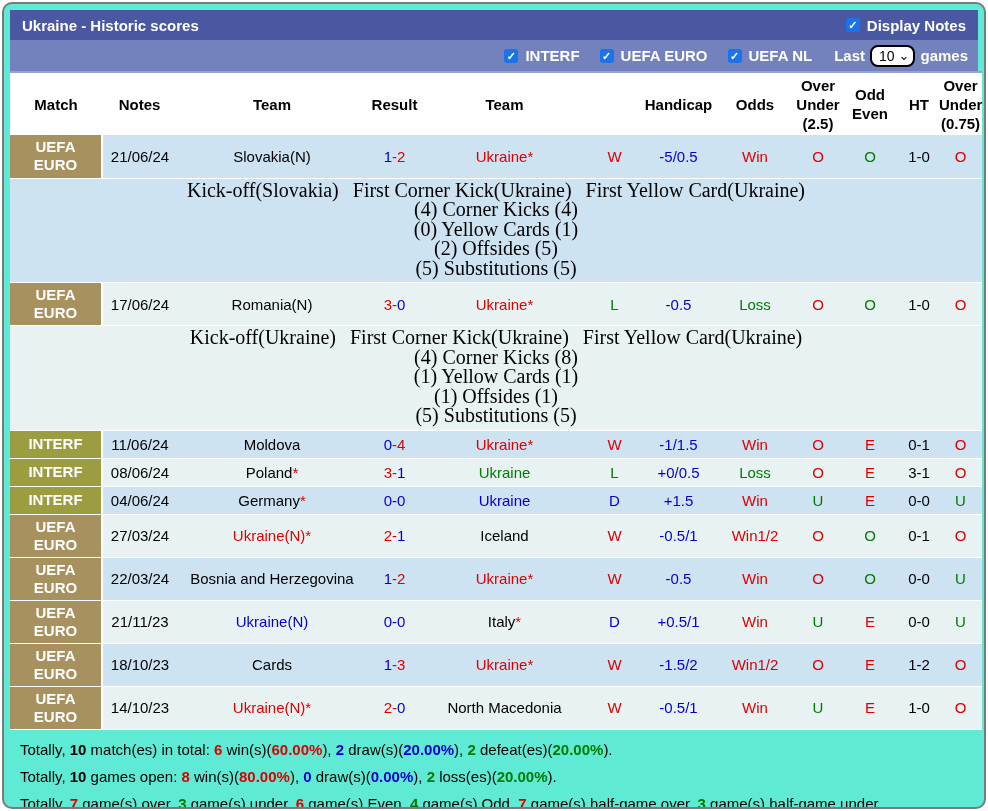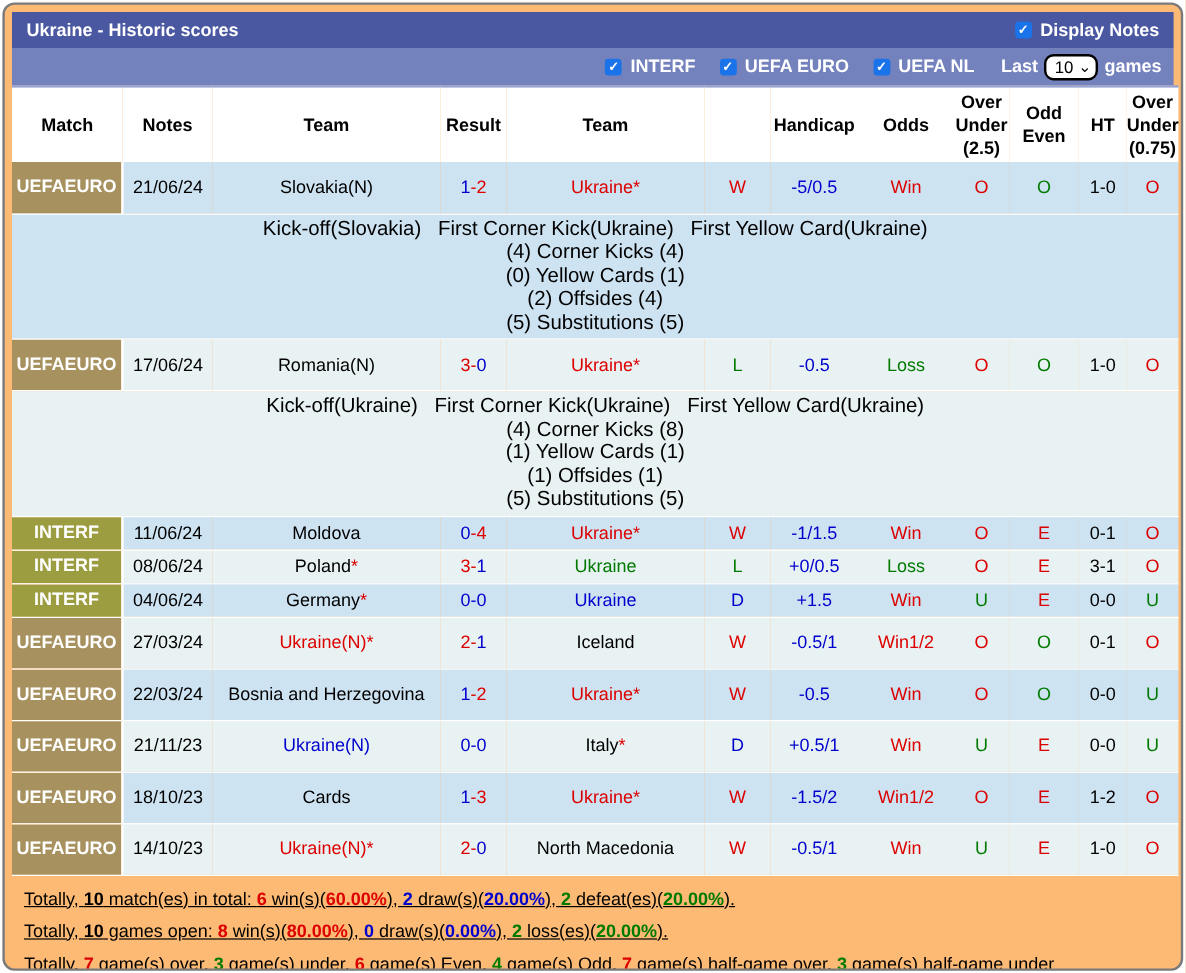--- a/index.html
+++ b/index.html
@@ -3,40 +3,40 @@
 <meta charset="utf-8">
 <style>
   :root{
     --bar1:#4a57a1; --bar2:#7381bc; --checkbox:#1a73e8;
     --euro-badge:#a7925f; --interf-badge:#9c9c40;
     --row-blue:#cee3f2; --row-pale:#e9f2f3;
     --red:#dc0000; --blue:#0000cc; --green:#007a00; --black:#000000;
   }
   *{box-sizing:border-box;}
   body{margin:0;width:988px;height:811px;background:#fff;font-family:"Liberation Sans",sans-serif;}
-  .frame{width:984px;height:807px;margin:2px;border:2px solid #7a7a7a;border-radius:10px;padding:6px;overflow:hidden;background:#fdba74;}
+  .frame{width:984px;height:807px;margin:2px;border:2px solid #7a7a7a;border-radius:10px;padding:6px;overflow:hidden;background:#5eead4;}
   .bar1{height:30px;background:var(--bar1);color:#fff;font-weight:700;font-size:15px;display:flex;align-items:center;justify-content:space-between;padding:0 12px;}
   .bar2{height:31px;background:var(--bar2);color:#fff;font-weight:700;font-size:15px;display:flex;align-items:center;justify-content:flex-end;padding-right:10px;}
   .bar2 .grp{display:flex;align-items:center;margin-left:20px;}
   .cbx{display:inline-block;width:14px;height:14px;background:var(--checkbox);border-radius:3px;color:#fff;font-size:11px;font-weight:700;line-height:14px;text-align:center;margin-right:7px;flex:0 0 auto;}
   .lastwrap{display:flex;align-items:center;margin-left:22px;}
   .select{display:inline-flex;align-items:center;background:#fff;color:#000;border:2px solid #000;border-radius:8px;height:22px;padding:0 4px 0 7px;font-weight:400;font-size:14px;margin:0 5px;cursor:default;}
   .select .chev{font-size:13px;margin-left:4px;line-height:10px;}
   table{border-collapse:collapse;table-layout:fixed;width:972px;border-top:2px solid #95a3d4;}
   thead th{font-size:15px;font-weight:700;color:#000;height:63px;text-align:center;vertical-align:middle;line-height:19px;background:#fff;white-space:normal;padding:0;}
   td{text-align:center;vertical-align:middle;font-size:15px;color:#000;border-bottom:1px solid #fff;white-space:nowrap;padding:0;}
   tr.tall td{height:43px;} tr.short td{height:28px;}
   tr.bg-blue td{background:var(--row-blue);} tr.bg-pale td{background:var(--row-pale);}
   td.badge-cell{padding:0;border-right:2px solid #fff;}
-  .badge{width:100%;height:100%;display:flex;flex-direction:row;align-items:center;justify-content:center;color:#fff;font-weight:700;font-size:15px;line-height:18px;}
+  .badge{width:100%;height:100%;display:flex;flex-direction:column;align-items:center;justify-content:center;color:#fff;font-weight:700;font-size:15px;line-height:18px;}
   .badge.euro{background:var(--euro-badge);} .badge.interf{background:var(--interf-badge);}
-  tr.notes td{white-space:normal;line-height:19.5px;padding:2px 0 4px 0;height:93px;font-size:17px;}
+  tr.notes td{white-space:normal;line-height:19.5px;padding:2px 0 4px 0;height:93px;font-size:20px;font-family:Liberation Serif, serif;}
   .nseg{margin:0 7px;}
   .footer{padding:6px 0 0 10px;font-size:15px;color:#000;}
-  .footer-line{line-height:27px;white-space:nowrap;text-decoration:underline;}
+  .footer-line{line-height:27px;white-space:nowrap;}
   .b{font-weight:700;}
   .ck{color:var(--black);} .cr{color:var(--red);} .cb{color:var(--blue);} .cg{color:var(--green);}
 </style>
 </head>
 <body>
 
 <div class="frame">
 
   <div class="bar1">
     <span>Ukraine - Historic scores</span>
@@ -120,21 +120,21 @@
           <td class="cr">O</td>
           <td class="cg">O</td>
           <td class="ck">1-0</td>
           <td class="cr">O</td>
         </tr>
         <tr class="bg-blue notes">
           <td colspan="12">
             <div><span class="nseg">Kick-off(Slovakia)</span><span class="nseg">First Corner Kick(Ukraine)</span><span class="nseg">First Yellow Card(Ukraine)</span></div>
             <div>(4) Corner Kicks (4)</div>
             <div>(0) Yellow Cards (1)</div>
-            <div>(2) Offsides (4)</div>
+            <div>(2) Offsides (5)</div>
             <div>(5) Substitutions (5)</div>
           </td>
         </tr>
         <tr class="bg-pale tall">
           <td class="badge-cell">
             <div class="badge euro">
               <div>UEFA</div>
               <div>EURO</div>
             </div>
           </td>

